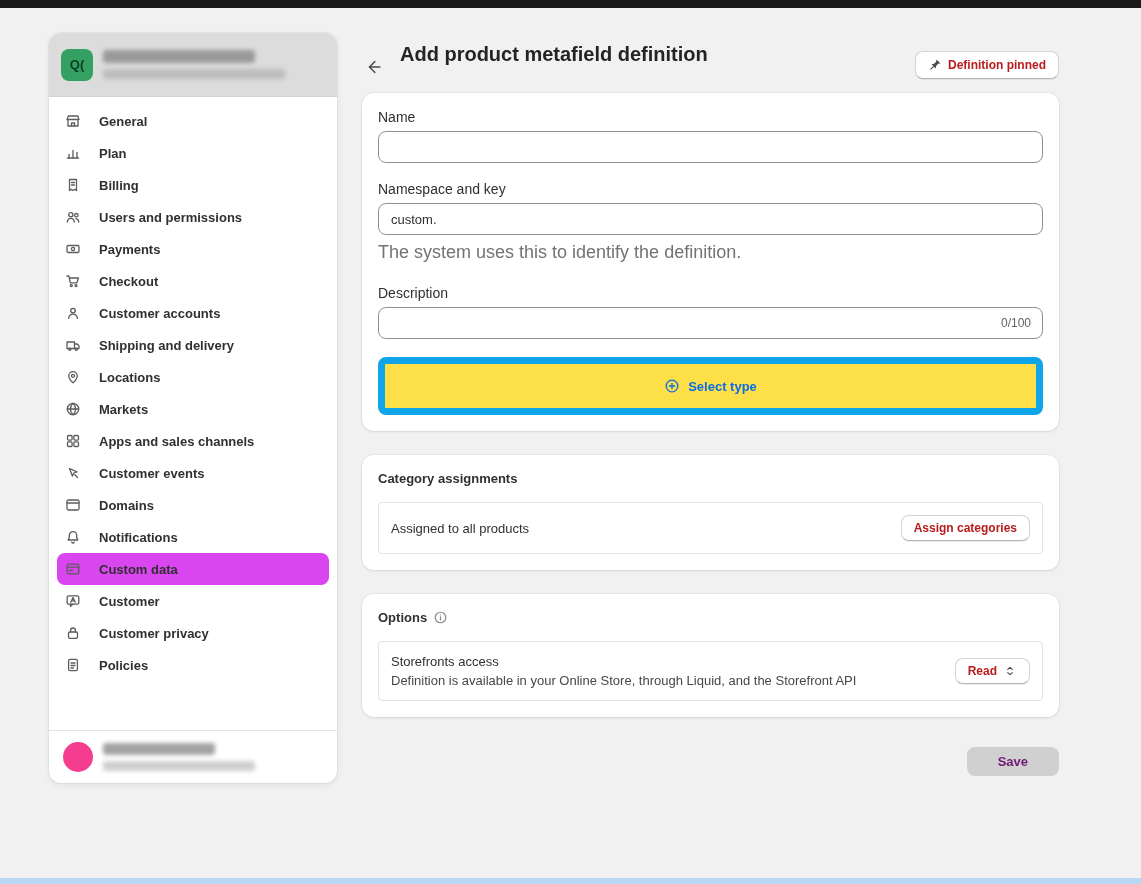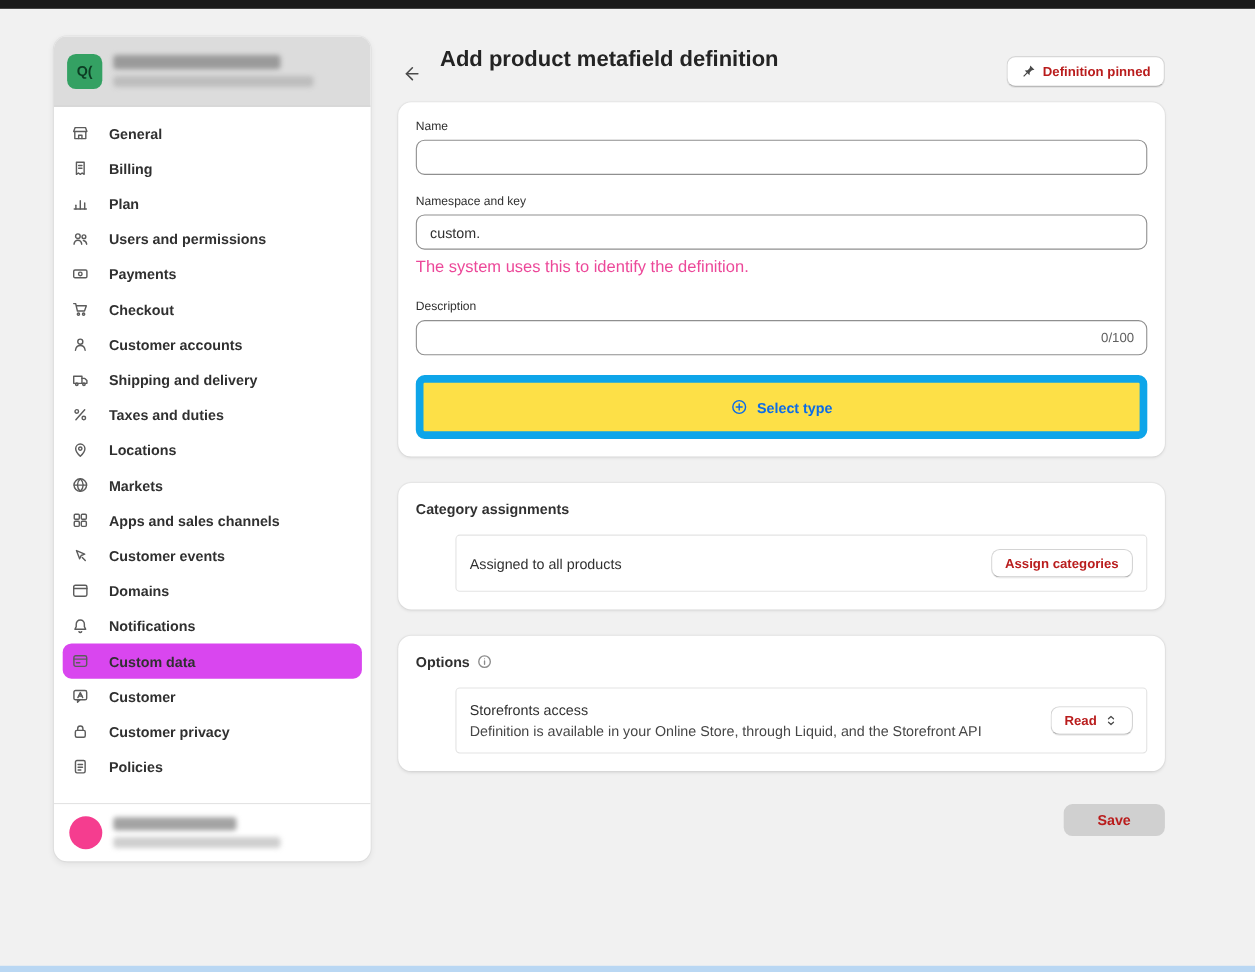--- a/index.html
+++ b/index.html
@@ -80,26 +80,26 @@
   .btn-secondary .btn-icon { width:14px; height:14px; display:flex; color:#4a4a4a; }
   .btn-secondary .btn-icon svg { width:100%; height:100%; }
   .pinned-btn { margin-left:auto; padding:6px 12px; }
 
   .card {
     background:#fff; border-radius:12px; padding:16px;
     box-shadow:0 1px 3px rgba(0,0,0,.09), 0 0 0 1px rgba(0,0,0,.03);
     margin-bottom:24px;
   }
   .field-group { margin-bottom:18px; }
-  .field-label { display:block; font-size:11px; color:#303030; margin-bottom:6px; }
+  .field-label { display:block; font-size:14px; color:#303030; margin-bottom:6px; }
   .text-input {
     width:100%; height:32px; border:1px solid #8f8f8f; border-radius:8px;
     padding:0 12px; font-family:Liberation Sans, sans-serif; font-size:13px; color:#303030; background:#fff;
   }
-  .help-text { font-size:15px; color:#ec4899; margin-top:7px; }
+  .help-text { font-size:18px; color:#737373; margin-top:7px; }
   .input-wrap { position:relative; }
   .char-counter {
     position:absolute; right:12px; top:50%; transform:translateY(-50%);
     font-size:12px; color:#616161; pointer-events:none;
   }
   .select-type-box {
     margin-top:2px; border:7px solid #0ea5e9; border-radius:8px; height:58px;
     display:flex; align-items:center; justify-content:center; gap:8px;
     color:var(--accent_blue,#0b6ce8); font-weight:700; font-size:13px; cursor:pointer;
     background:#fde047;
@@ -107,29 +107,29 @@
   .select-type-box .plus-ic { width:16px; height:16px; display:flex; }
   .select-type-box .plus-ic svg { width:100%; height:100%; }
 
   .card-heading { font-size:13px; font-weight:700; color:#303030; }
   .card-heading-row { display:flex; align-items:center; gap:6px; margin-bottom:16px; }
   .info-ic { width:15px; height:15px; display:flex; color:#8a8a8a; cursor:pointer; }
   .info-ic svg { width:100%; height:100%; }
 
   .inner-box {
     border:1px solid #e3e3e3; border-radius:4px; padding:12px;
-    display:flex; align-items:center; justify-content:space-between; gap:0;margin-left:36px;
+    display:flex; align-items:center; justify-content:space-between; gap:0;
   }
   .inner-box-textcol { display:flex; flex-direction:column; gap:4px; }
   .inner-title { font-size:13px; color:#303030; }
   .inner-desc { font-size:13px; color:#474747; }
 
   .save-row { display:flex; justify-content:flex-end; margin-top:30px; }
   .btn-save {
-    background:var(--save_disabled,#d0d0d0); color:#b91c1c; border:none; border-radius:8px;
+    background:var(--save_disabled,#d0d0d0); color:#701a75; border:none; border-radius:8px;
     padding:7px 31px; font-family:inherit; font-size:13px; font-weight:700; cursor:default;
   }
 </style>
 </head>
 <body>
 
 <div class="topbar"></div>
 
 <aside class="sidebar">
   <div class="store-header">
@@ -147,40 +147,40 @@
             <path d="M3 7v6h10V7"></path>
             <path d="M2 6.5 3.3 3h9.4L14 6.5H2Z"></path>
             <path d="M6.5 13v-3h3v3"></path>
           </svg>
         </span>
         <span class="nav-label">General</span>
       </div>
       <div class="nav-item">
         <span class="nav-icon">
           <svg viewBox="0 0 16 16" fill="none" stroke="currentColor" stroke-width="1.3" stroke-linecap="round" stroke-linejoin="round" style="width:100%;height:100%;" aria-hidden="true">
-            <path d="M4.5 2.5h7v11l-1.8-1.2-1.7 1.2-1.7-1.2-1.8 1.2v-11Z"></path>
-            <path d="M6.5 5.5h3M6.5 8h3"></path>
-          </svg>
-        </span>
-        <span class="nav-label">Billing</span>
-      </div>
-      <div class="nav-item">
-        <span class="nav-icon">
-          <svg viewBox="0 0 16 16" fill="none" stroke="currentColor" stroke-width="1.3" stroke-linecap="round" stroke-linejoin="round" style="width:100%;height:100%;" aria-hidden="true">
             <path d="M2.5 13h11"></path>
             <path d="M4 13V9.5"></path>
             <path d="M8 13V5.5"></path>
             <path d="M12 13V7.5"></path>
           </svg>
         </span>
         <span class="nav-label">Plan</span>
       </div>
       <div class="nav-item">
         <span class="nav-icon">
           <svg viewBox="0 0 16 16" fill="none" stroke="currentColor" stroke-width="1.3" stroke-linecap="round" stroke-linejoin="round" style="width:100%;height:100%;" aria-hidden="true">
+            <path d="M4.5 2.5h7v11l-1.8-1.2-1.7 1.2-1.7-1.2-1.8 1.2v-11Z"></path>
+            <path d="M6.5 5.5h3M6.5 8h3"></path>
+          </svg>
+        </span>
+        <span class="nav-label">Billing</span>
+      </div>
+      <div class="nav-item">
+        <span class="nav-icon">
+          <svg viewBox="0 0 16 16" fill="none" stroke="currentColor" stroke-width="1.3" stroke-linecap="round" stroke-linejoin="round" style="width:100%;height:100%;" aria-hidden="true">
             <circle cx="5.8" cy="5.7" r="2.1"></circle>
             <path d="M2.3 13c.3-2.2 1.7-3.6 3.5-3.6S9 10.8 9.3 13"></path>
             <circle cx="11.3" cy="6.2" r="1.7"></circle>
             <path d="M10.8 9.6c1.6.2 2.7 1.4 3 3.4"></path>
           </svg>
         </span>
         <span class="nav-label">Users and permissions</span>
       </div>
       <div class="nav-item">
         <span class="nav-icon">
@@ -213,30 +213,20 @@
       <div class="nav-item">
         <span class="nav-icon">
           <svg viewBox="0 0 16 16" fill="none" stroke="currentColor" stroke-width="1.3" stroke-linecap="round" stroke-linejoin="round" style="width:100%;height:100%;" aria-hidden="true">
             <path d="M2 5h7.5v6.5H2z"></path>
             <path d="M9.5 7h2.6l1.9 2v2.5H9.5"></path>
             <circle cx="4.8" cy="12.3" r="1.1"></circle>
             <circle cx="11.3" cy="12.3" r="1.1"></circle>
           </svg>
         </span>
         <span class="nav-label">Shipping and delivery</span>
-      </div>
-      <div class="nav-item">
-        <span class="nav-icon">
-          <svg viewBox="0 0 16 16" fill="none" stroke="currentColor" stroke-width="1.3" stroke-linecap="round" stroke-linejoin="round" style="width:100%;height:100%;" aria-hidden="true">
-            <path d="M4 12.5 12 3.5"></path>
-            <circle cx="4.8" cy="5" r="1.6"></circle>
-            <circle cx="11.2" cy="11" r="1.6"></circle>
-          </svg>
-        </span>
-        <span class="nav-label">Taxes and duties</span>
       </div>
       <div class="nav-item">
         <span class="nav-icon">
           <svg viewBox="0 0 16 16" fill="none" stroke="currentColor" stroke-width="1.3" stroke-linecap="round" stroke-linejoin="round" style="width:100%;height:100%;" aria-hidden="true">
             <path d="M8 13.8S3.8 9.9 3.8 6.9a4.2 4.2 0 1 1 8.4 0c0 3-4.2 6.9-4.2 6.9Z"></path>
             <circle cx="8" cy="6.8" r="1.5"></circle>
           </svg>
         </span>
         <span class="nav-label">Locations</span>
       </div>

